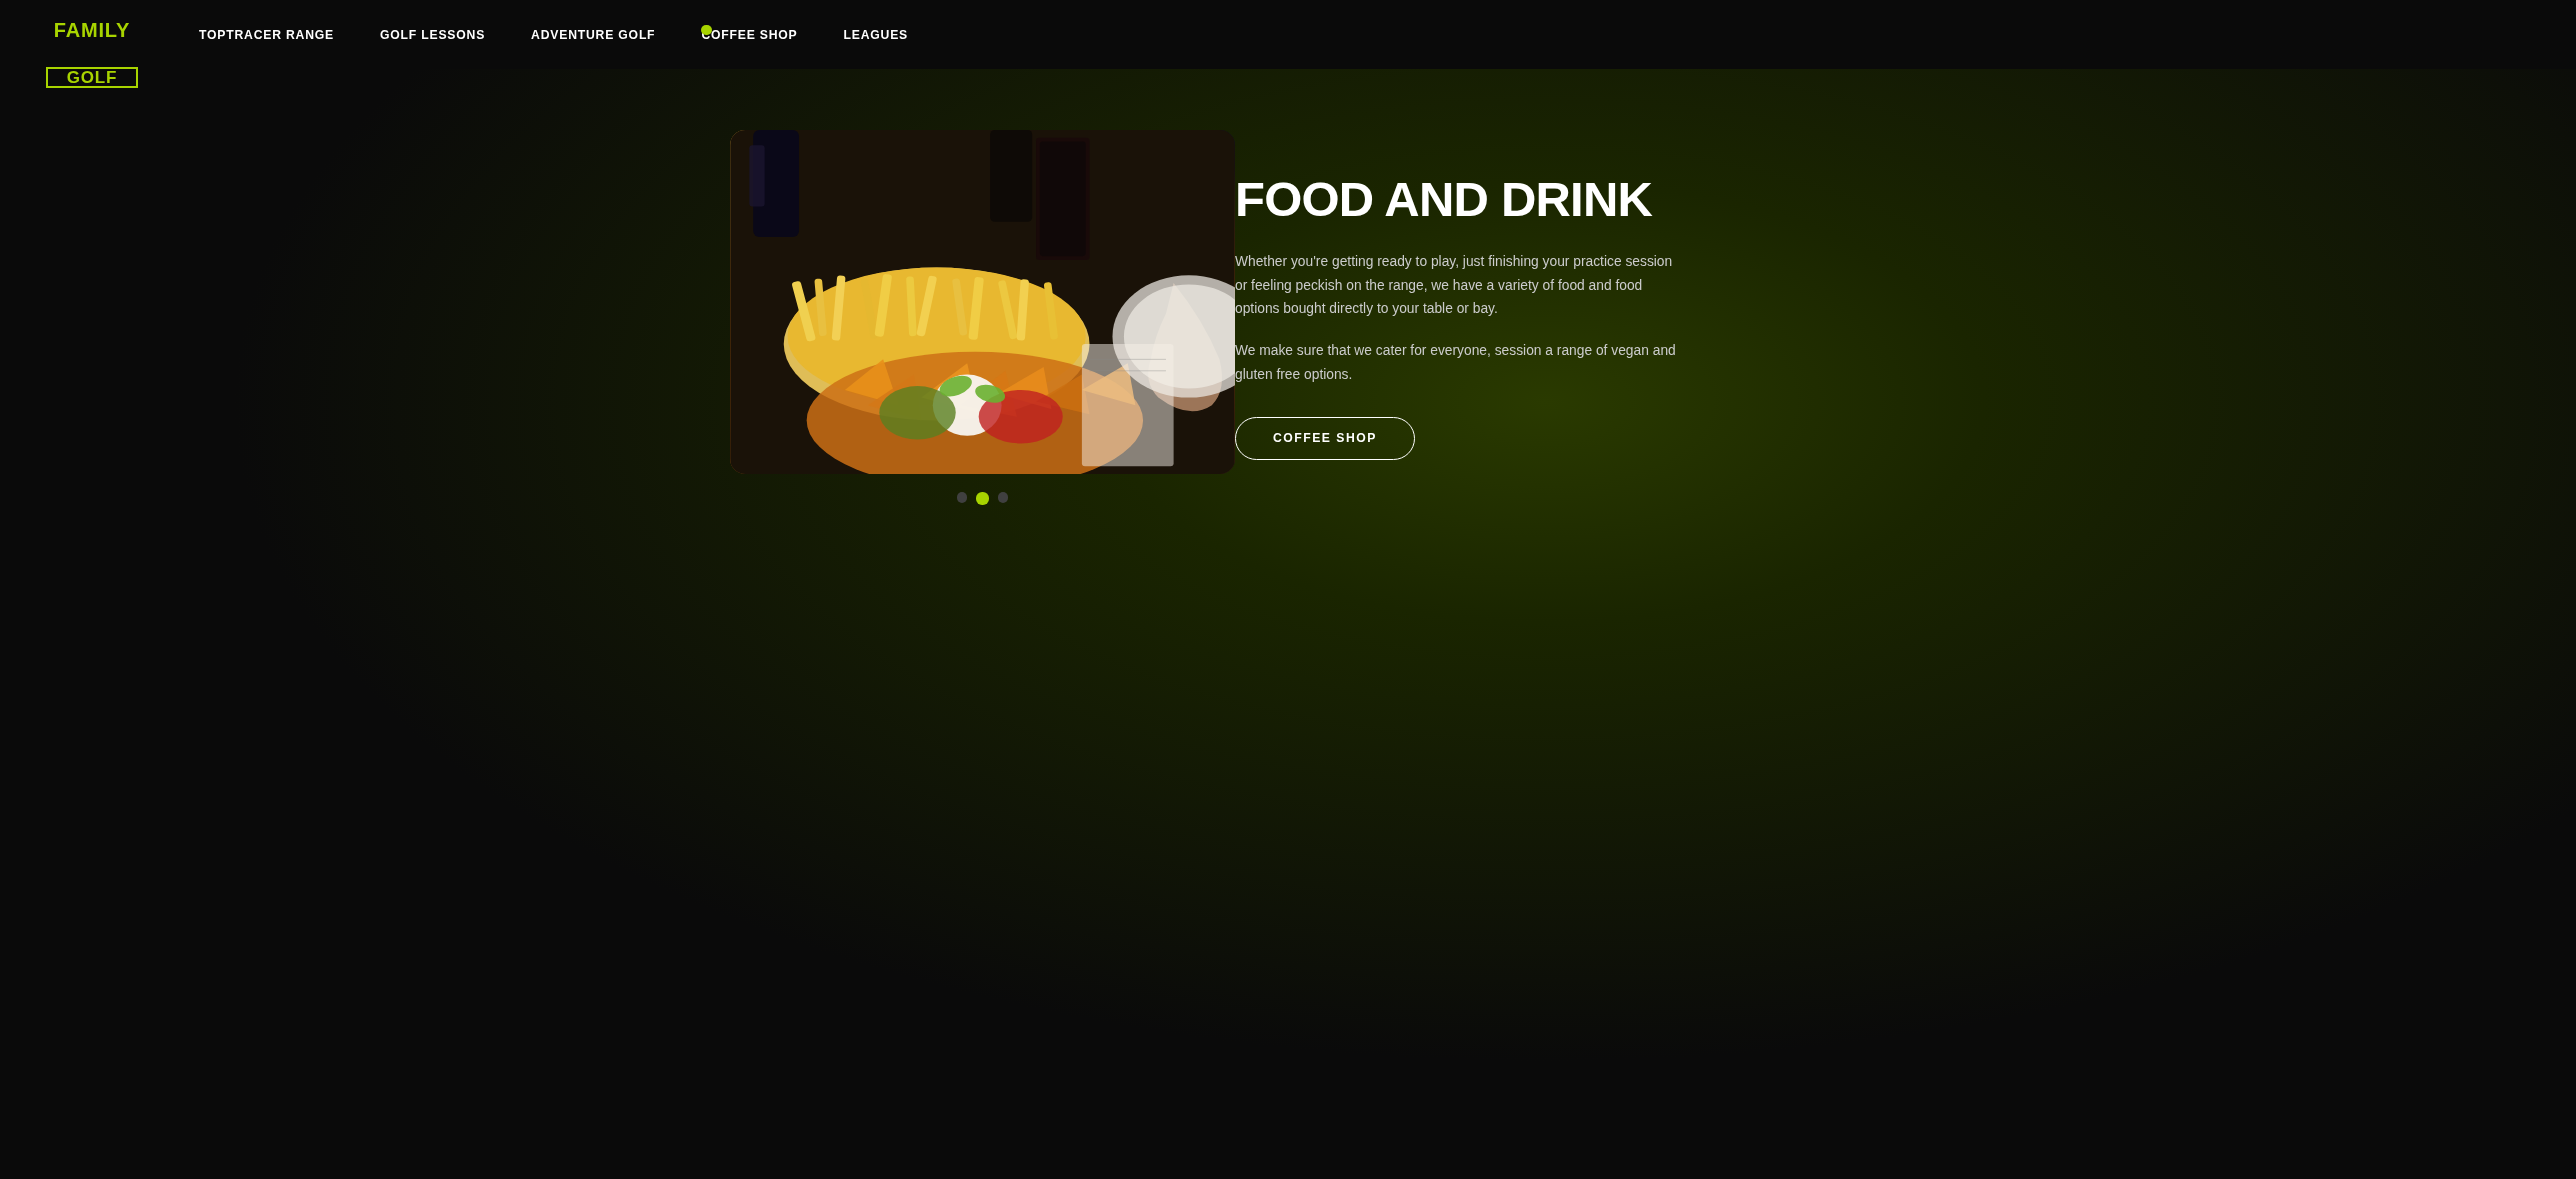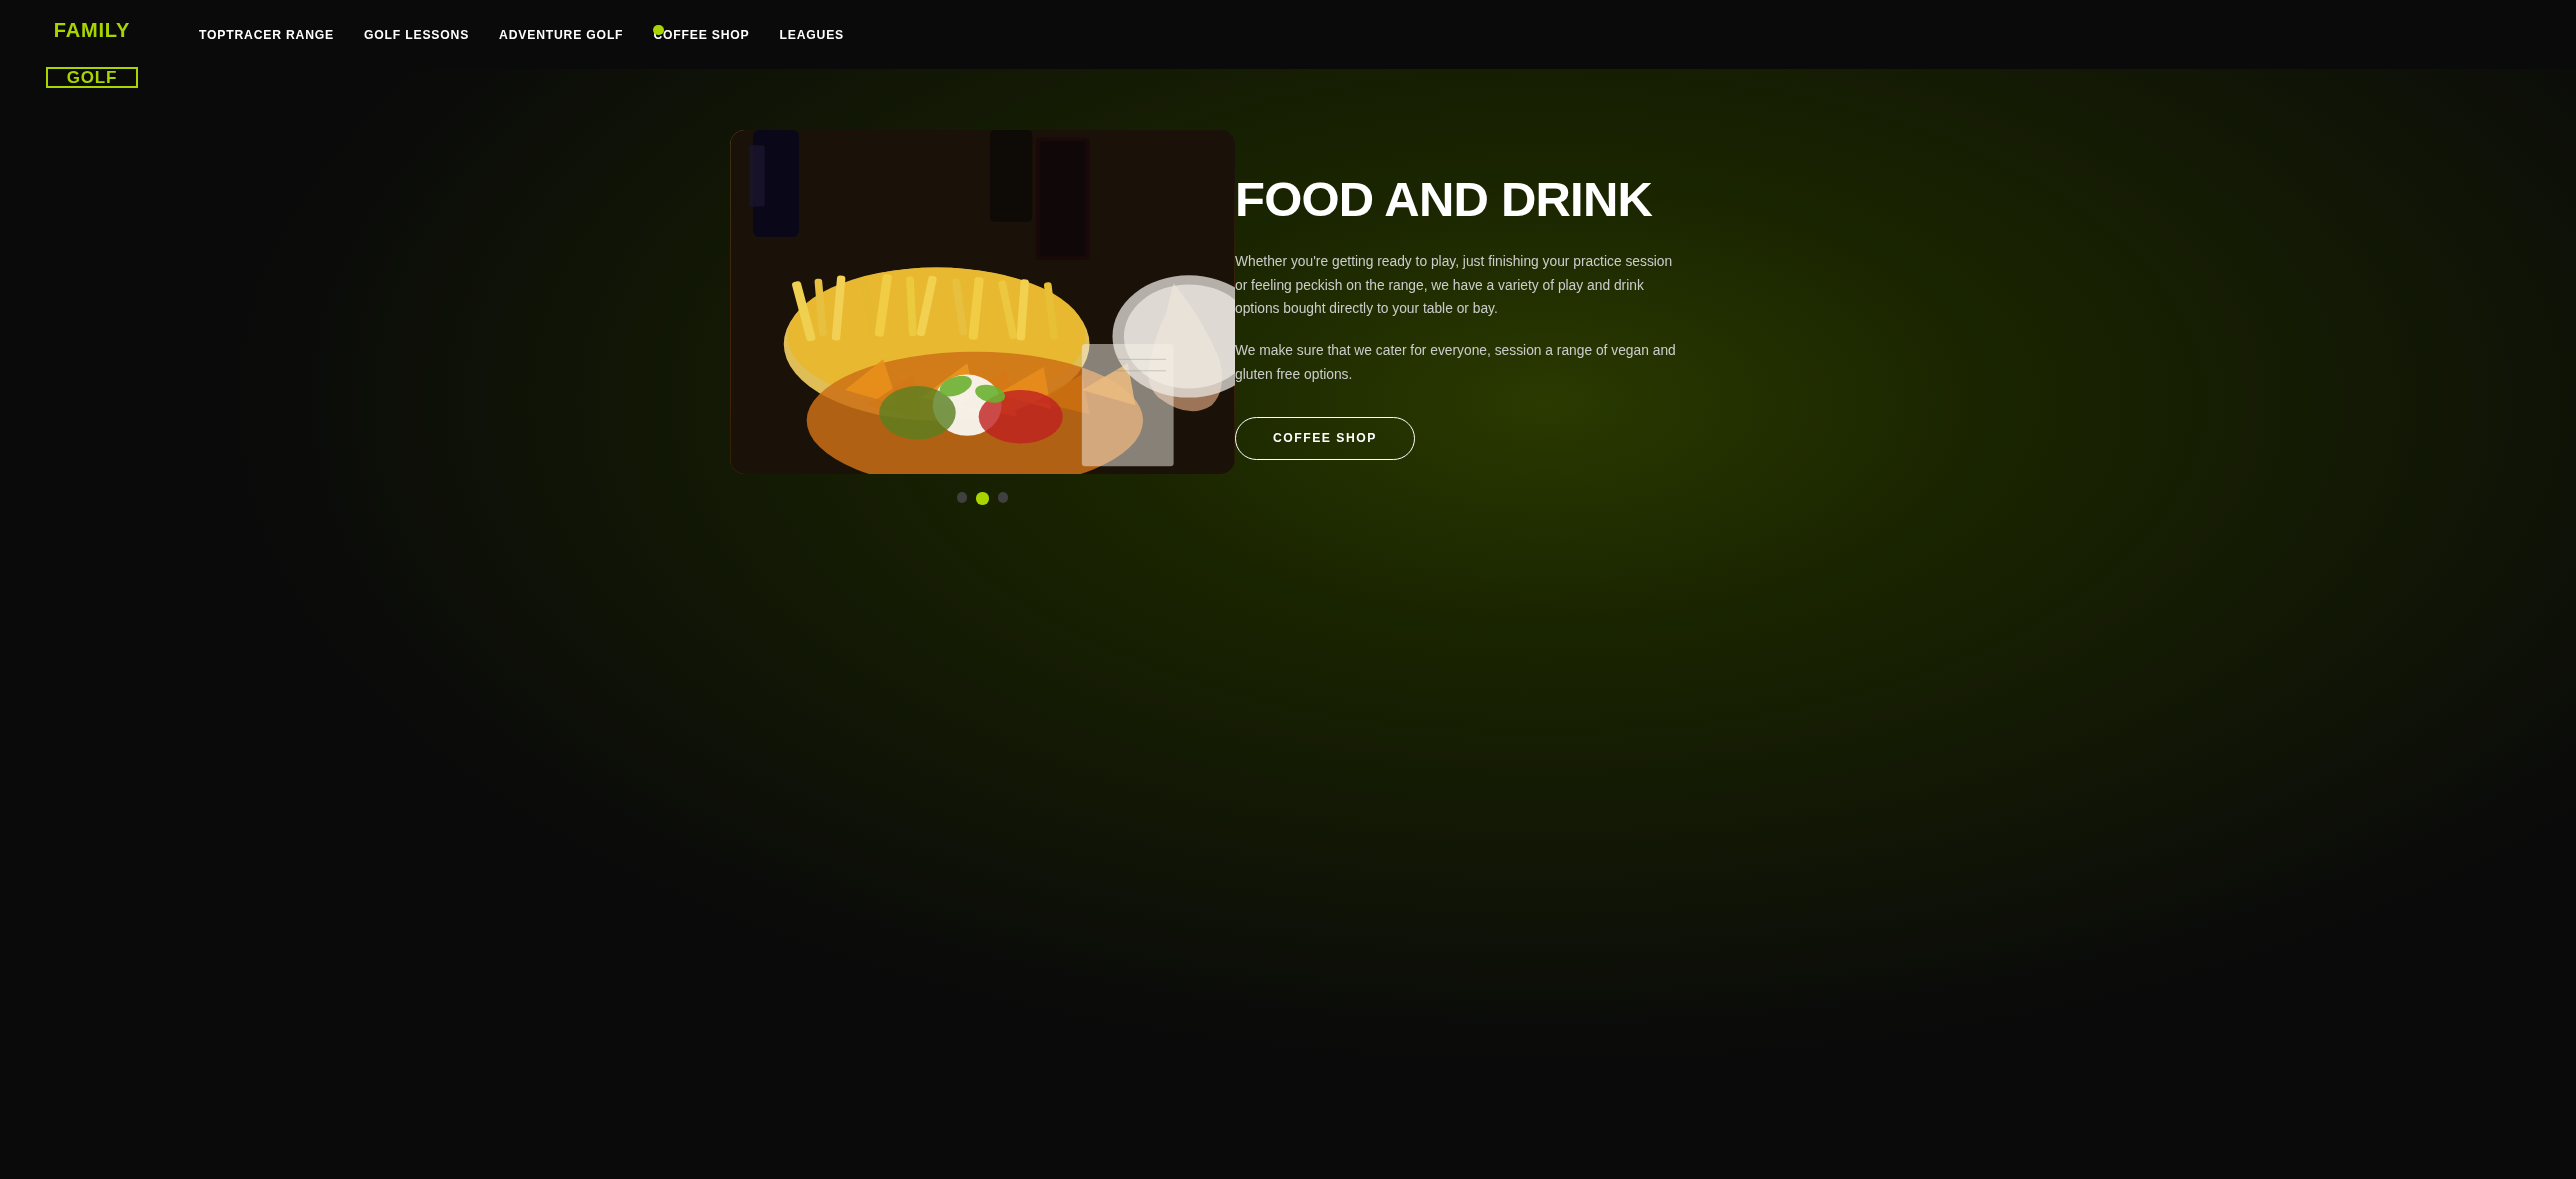--- a/index.html
+++ b/index.html
@@ -61,21 +61,21 @@
       line-height: 1;
       letter-spacing: 0.8px;
       border: 2.3px solid #a8d400;
       padding: 0 4.6px;
       width: 100%;
       text-align: center;
     }
 
     .nav-links {
       display: flex;
-      gap: 30px;
+      gap: 46px;
       list-style: none;
     }
 
     .nav-links li a {
       color: #ffffff;
       text-decoration: none;
       font-size: 12.2px;
       font-weight: 700;
       letter-spacing: 0.8px;
       text-transform: uppercase;
@@ -300,20 +300,20 @@
 
       <div class="carousel-dots">
         <div class="dot"></div>
         <div class="dot active"></div>
         <div class="dot"></div>
       </div>
     </div>
 
     <div class="text-content">
       <h1 class="section-title">FOOD AND DRINK</h1>
-      <p class="section-description">Whether you're getting ready to play, just finishing your practice session or feeling peckish on the range, we have a variety of play and drink options bought directly to your table or bay.</p>
+      <p class="section-description">Whether you're getting ready to play, just finishing your practice session or feeling peckish on the range, we have a variety of food and food options bought directly to your table or bay.</p>
       <p class="section-description">We make sure that we cater for everyone, session a range of vegan and gluten free options.</p>
       <a href="#" class="cta-button">COFFEE SHOP</a>
     </div>
 
   </div>
 </div>
 
 
 </body></html>

